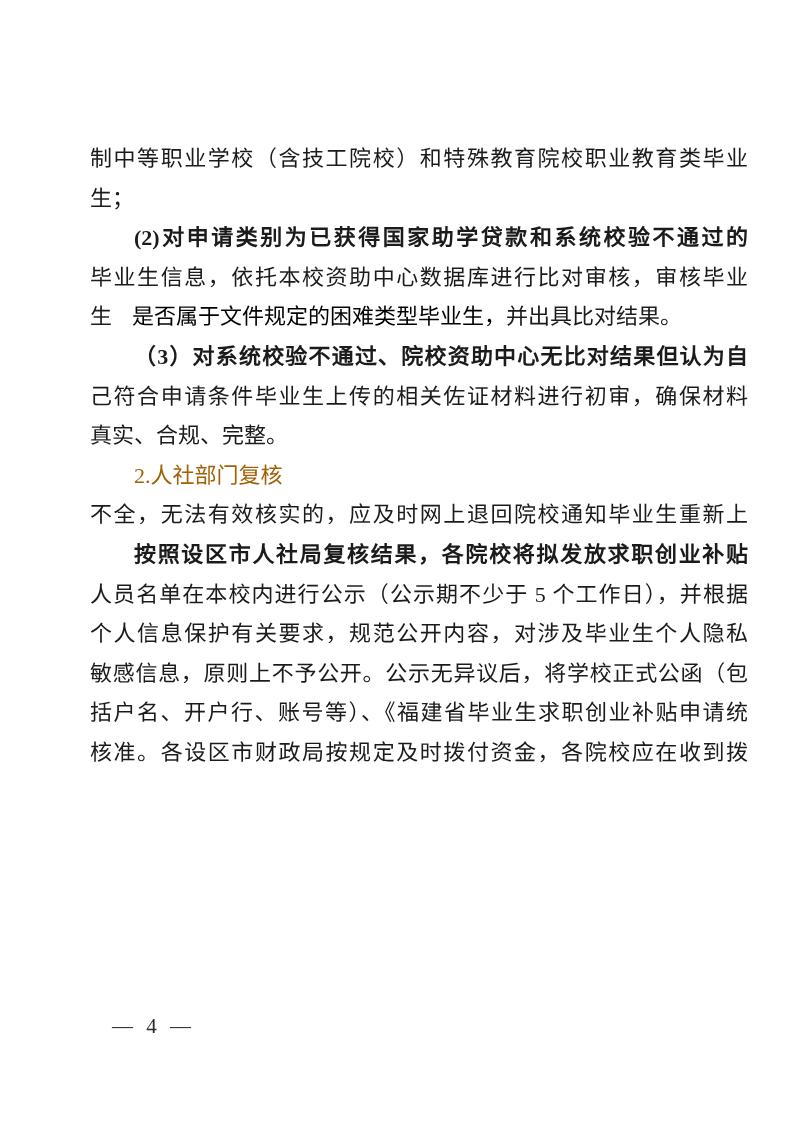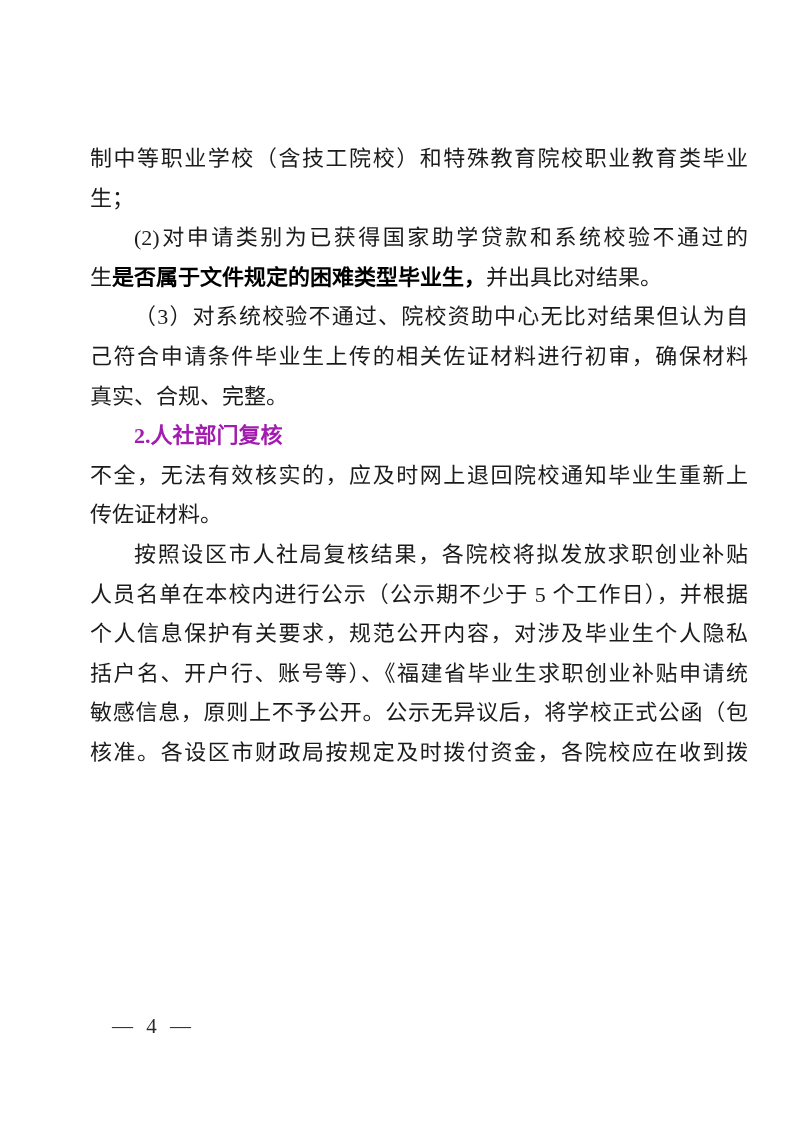--- a/index.html
+++ b/index.html
@@ -33,30 +33,32 @@
     text-align-last: justify;
     text-justify: inter-character;
     white-space: normal;
   }
   .line.no-just {
     text-align: left;
     text-align-last: left;
   }
   .line.indent {
     text-indent: 44px;
+    font-weight: bold;
   }
   .seg { font-weight: inherit; }
   .seg.bold {
-    font-weight: 700;
+    font-weight: 400;
     color: #000000;
+    margin-left: 20px;
   }
   .heading-hei .line,
   .heading-kai .line {
-    font-weight: 700;
-    color: #a21caf;
+    font-weight: 400;
+    color: #a16207;
   }
   .footer {
     position: absolute;
     left: 112px;
     top: 1014px;
     font-size: 21px;
     line-height: 24px;
     color: #2a2a2a;
     word-spacing: 8px;
   }
@@ -65,40 +67,40 @@
 <body>
 
 <div class="page">
   <main class="doc-body" id="doc-body">
       <div class="paragraph body">
         <div class="line"><span class="seg">制中等职业学校（含技工院校）和特殊教育院校职业教育类毕业</span></div>
         <div class="line no-just"><span class="seg">生；</span></div>
       </div>
       <div class="paragraph body">
         <div class="line indent"><span class="seg">(2)对申请类别为已获得国家助学贷款和系统校验不通过的</span></div>
+        <div class="line"><span class="seg">毕业生信息，依托本校资助中心数据库进行比对审核，审核毕业</span></div>
         <div class="line no-just"><span class="seg">生</span><span class="seg bold">是否属于文件规定的困难类型毕业生，</span><span class="seg">并出具比对结果。</span></div>
       </div>
       <div class="paragraph body">
         <div class="line indent"><span class="seg">（3）对系统校验不通过、院校资助中心无比对结果但认为自</span></div>
         <div class="line"><span class="seg">己符合申请条件毕业生上传的相关佐证材料进行初审，确保材料</span></div>
         <div class="line no-just"><span class="seg">真实、合规、完整。</span></div>
       </div>
       <div class="paragraph heading-hei">
         <div class="line no-just indent"><span class="seg">2.人社部门复核</span></div>
       </div>
       <div class="paragraph body">
         <div class="line"><span class="seg">不全，无法有效核实的，应及时网上退回院校通知毕业生重新上</span></div>
-        <div class="line no-just"><span class="seg">传佐证材料。</span></div>
       </div>
       <div class="paragraph body">
         <div class="line indent"><span class="seg">按照设区市人社局复核结果，各院校将拟发放求职创业补贴</span></div>
         <div class="line"><span class="seg">人员名单在本校内进行公示（公示期不少于 5 个工作日），并根据</span></div>
         <div class="line"><span class="seg">个人信息保护有关要求，规范公开内容，对涉及毕业生个人隐私</span></div>
+        <div class="line"><span class="seg">敏感信息，原则上不予公开。公示无异议后，将学校正式公函（包</span></div>
         <div class="line"><span class="seg">括户名、开户行、账号等）、《福建省毕业生求职创业补贴申请统</span></div>
-        <div class="line"><span class="seg">敏感信息，原则上不予公开。公示无异议后，将学校正式公函（包</span></div>
       </div>
       <div class="paragraph body">
         <div class="line"><span class="seg">核准。各设区市财政局按规定及时拨付资金，各院校应在收到拨</span></div>
       </div>
     </main>
   <div class="footer">
     <span>— 4 —</span>
   </div>
 </div>
 

